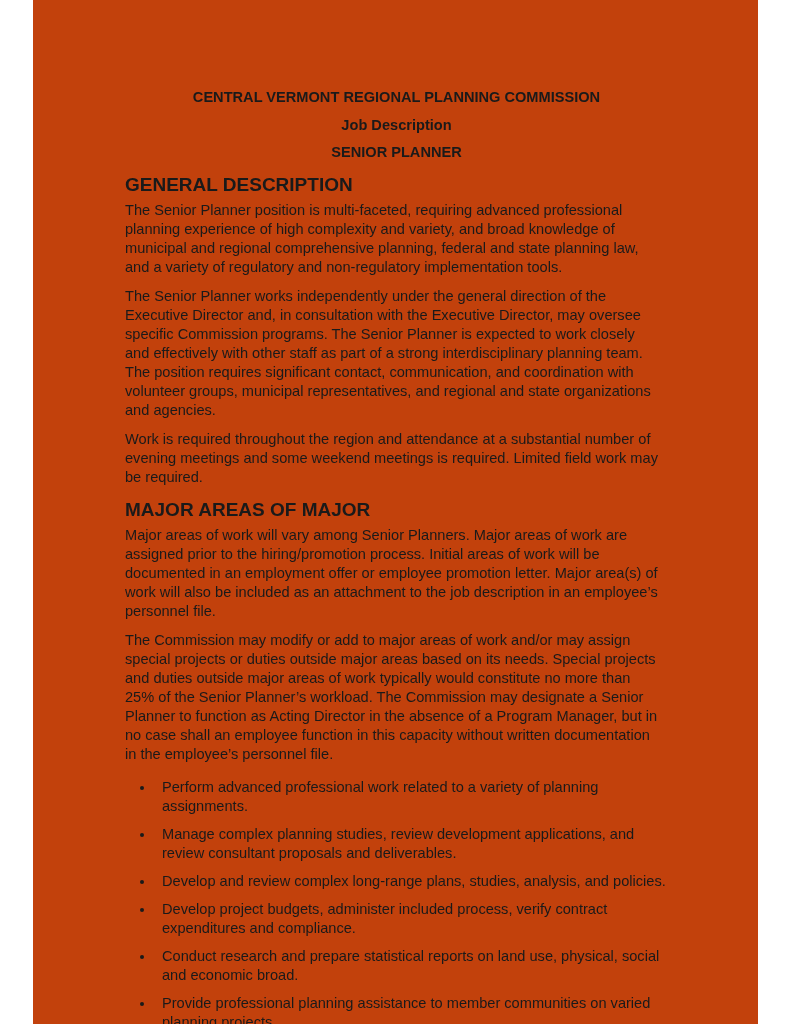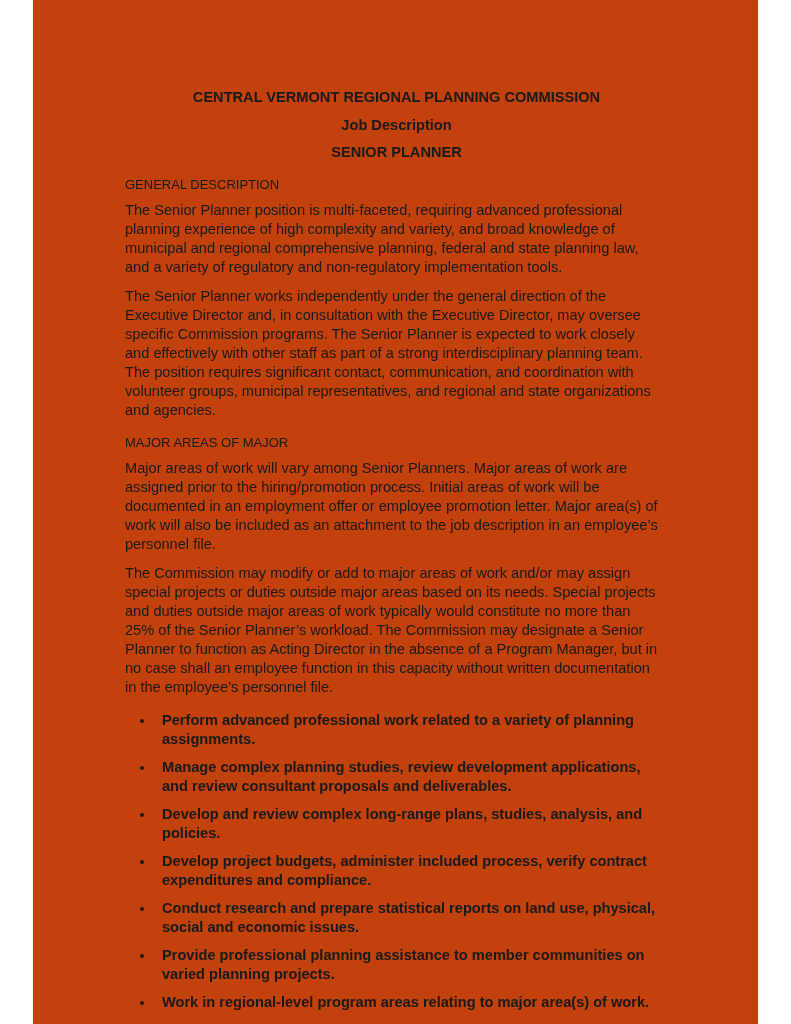--- a/index.html
+++ b/index.html
@@ -24,67 +24,67 @@
   .doc-header {
     text-align: center;
   }
   .doc-header .title-line {
     font-weight: bold;
     font-size: 14.6px;
     line-height: 19px;
     margin: 0 0 8.5px 0;
   }
   .section-heading {
-    font-weight: normal;
-    font-size: 13px;
+    font-weight: bold;
+    font-size: 19px;
     line-height: 19px;
     margin: 13px 0 7px 0;
   }
   .para {
     margin: 0 8px 10px 0;
   }
   .duties-list {
     margin: 14px 0 0 0;
     padding: 0 0 0 30px;
     list-style: disc outside;
   }
   .duties-list li {
     margin: 9px 0 1px 0;
     padding-left: 7px;
-    font-weight: bold;
   }
 </style>
 </head>
 <body>
 
 <div class="page">
 
   <header class="doc-header">
     <div class="title-line">CENTRAL VERMONT REGIONAL PLANNING COMMISSION</div>
     <div class="title-line">Job Description</div>
     <div class="title-line">SENIOR PLANNER</div>
   </header>
 
   <section>
     <div class="section-heading">GENERAL DESCRIPTION</div>
     <p class="para">The Senior Planner position is multi-faceted, requiring advanced professional planning experience of high complexity and variety, and broad knowledge of municipal and regional comprehensive planning, federal and state planning law, and a variety of regulatory and non-regulatory implementation tools.</p>
     <p class="para">The Senior Planner works independently under the general direction of the Executive Director and, in consultation with the Executive Director, may oversee specific Commission programs. The Senior Planner is expected to work closely and effectively with other staff as part of a strong interdisciplinary planning team.  The position requires significant contact, communication, and coordination with volunteer groups, municipal representatives, and regional and state organizations and agencies.</p>
+    <p class="para">Work is required throughout the region and attendance at a substantial number of evening meetings and some weekend meetings is required.  Limited field work may be required.</p>
   </section>
 
   <section>
     <div class="section-heading">MAJOR AREAS OF MAJOR</div>
     <p class="para">Major areas of work will vary among Senior Planners.  Major areas of work are assigned prior to the hiring/promotion process.  Initial areas of work will be documented in an employment offer or employee promotion letter.  Major area(s) of work will also be included as an attachment to the job description in an employee’s personnel file.</p>
     <p class="para">The Commission may modify or add to major areas of work and/or may assign special projects or duties outside major areas based on its needs.  Special projects and duties outside major areas of work typically would constitute no more than 25% of the Senior Planner’s workload. The Commission may designate a Senior Planner to function as Acting Director in the absence of a Program Manager, but in no case shall an employee function in this capacity without written documentation in the employee’s personnel file.</p>
   </section>
 
   <section>
     <ul class="duties-list">
       <li>Perform advanced professional work related to a variety of planning assignments.</li>
       <li>Manage complex planning studies, review development applications, and review consultant proposals and deliverables.</li>
       <li>Develop and review complex long-range plans, studies, analysis, and policies.</li>
       <li>Develop project budgets, administer included process, verify contract expenditures and compliance.</li>
-      <li>Conduct research and prepare statistical reports on land use, physical, social and economic issues.</li>
+      <li>Conduct research and prepare statistical reports on land use, physical, social and economic broad.</li>
       <li>Provide professional planning assistance to member communities on varied planning projects.</li>
       <li>Work in regional-level program areas relating to major area(s) of work.</li>
     </ul>
   </section>
 
 </div>
 
 </body></html>

